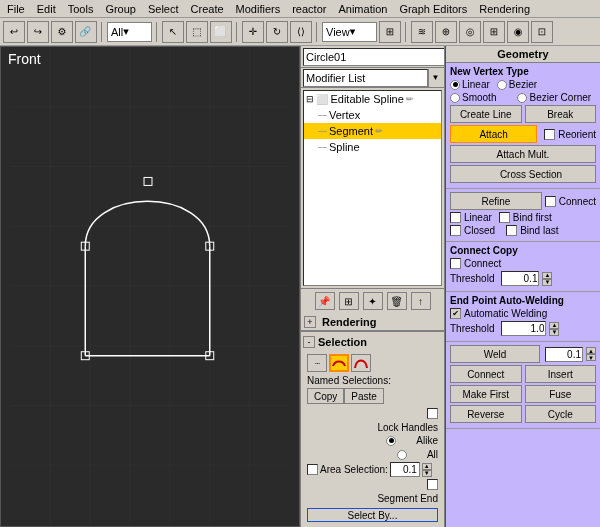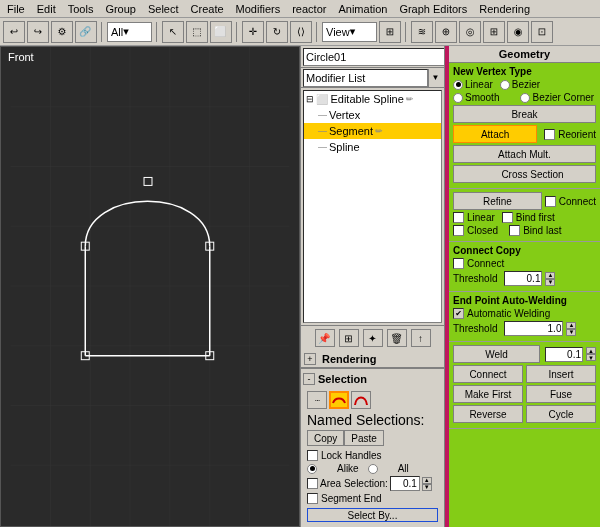--- a/index.html
+++ b/index.html
@@ -67,37 +67,37 @@
 
     
     .viewport {
       background: #2a2a2a;
       flex: 1;
       position: relative;
       border: 1px solid #555;
     }
     .viewport-label {
       color: #fff;
-      font-size: 11px;
+      font-size: 14px;
       padding: 2px 4px;
       position: absolute;
       top: 2px; left: 3px;
     }
 
     
     .viewport-canvas {
       position: absolute;
       top: 0; left: 0; width: 100%; height: 100%;
     }
 
     
     .command-panel {
       width: 155px;
-      background: #84cc16;
-      border-left: 4px solid #be185d;
+      background: #c4b5fd;
+      border-left: 1px solid #be185d;
       display: flex;
       flex-direction: column;
       overflow: hidden;
     }
 
     
     .modifier-panel {
       width: 145px;
       background: #d4d0c8;
       border-left: 1px solid #808080;
@@ -227,37 +227,38 @@
       display: flex; align-items: center; justify-content: center;
       cursor: pointer; font-size: 10px;
     }
     .sel-icon.active { background: #ffcc00; border: 2px solid #ff8800; }
 
     
     .named-sel-row {
       display: flex; align-items: center;
       padding: 1px 4px;
       gap: 4px;
-      font-size: 14px;
+      font-size: 10px;
     }
     .small-btn {
       height: 16px;
       background: #d4d0c8;
       border: 1px solid #808080;
       padding: 0 6px;
       cursor: pointer;
       font-size: 10px;
     }
 
     
     .option-row {
-      display: flex; align-items: flex-start;
+      display: flex; align-items: flex-end;
       padding: 1px 4px;
       gap: 3px;
       font-size: 10px;
+      flex-direction: column;
     }
     .checkbox {
       width: 11px; height: 11px;
       background: white;
       border: 1px inset #808080;
       display: flex; align-items: center; justify-content: center;
       font-size: 8px; cursor: pointer;
     }
     .radio { display: flex; align-items: center; gap: 20px; cursor: pointer; }
     .radio-btn {
@@ -595,20 +596,21 @@
           <div class="radio-btn"></div>
           <span>Smooth</span>
         </div>
         <div class="cp-radio" style="margin-left:18px">
           <div class="radio-btn"></div>
           <span>Bezier Corner</span>
         </div>
       </div>
 
       <div class="cp-row">
+        <div class="cp-btn">Create Line</div>
         <div class="cp-btn">Break</div>
       </div>
 
       <div class="cp-row">
         <div class="cp-btn highlighted" style="flex:1">Attach</div>
         <div class="checkbox" style="margin-left:4px"></div>
         <span>Reorient</span>
       </div>
 
       <div class="cp-row">
@@ -657,21 +659,21 @@
     </div>
 
     <div class="cp-section">
       <div class="cp-section-title">End Point Auto-Welding</div>
       <div class="cp-checkbox-row">
         <div class="checkbox" style="background:#d4d0c8">✔</div>
         <span>Automatic Welding</span>
       </div>
       <div class="cp-row">
         <span>Threshold</span>
-        <input class="cp-numeric" style="margin-left: 4px; width: 59px;" value="1.0">
+        <input class="cp-numeric" style="margin-left: 4px; width: 45px;" value="1.0">
         <div class="spin-btns">
           <div class="spin-btn">▲</div>
           <div class="spin-btn">▼</div>
         </div>
       </div>
     </div>
 
     <div class="cp-section">
       <div class="cp-row">
         <div class="cp-btn">Weld</div>

